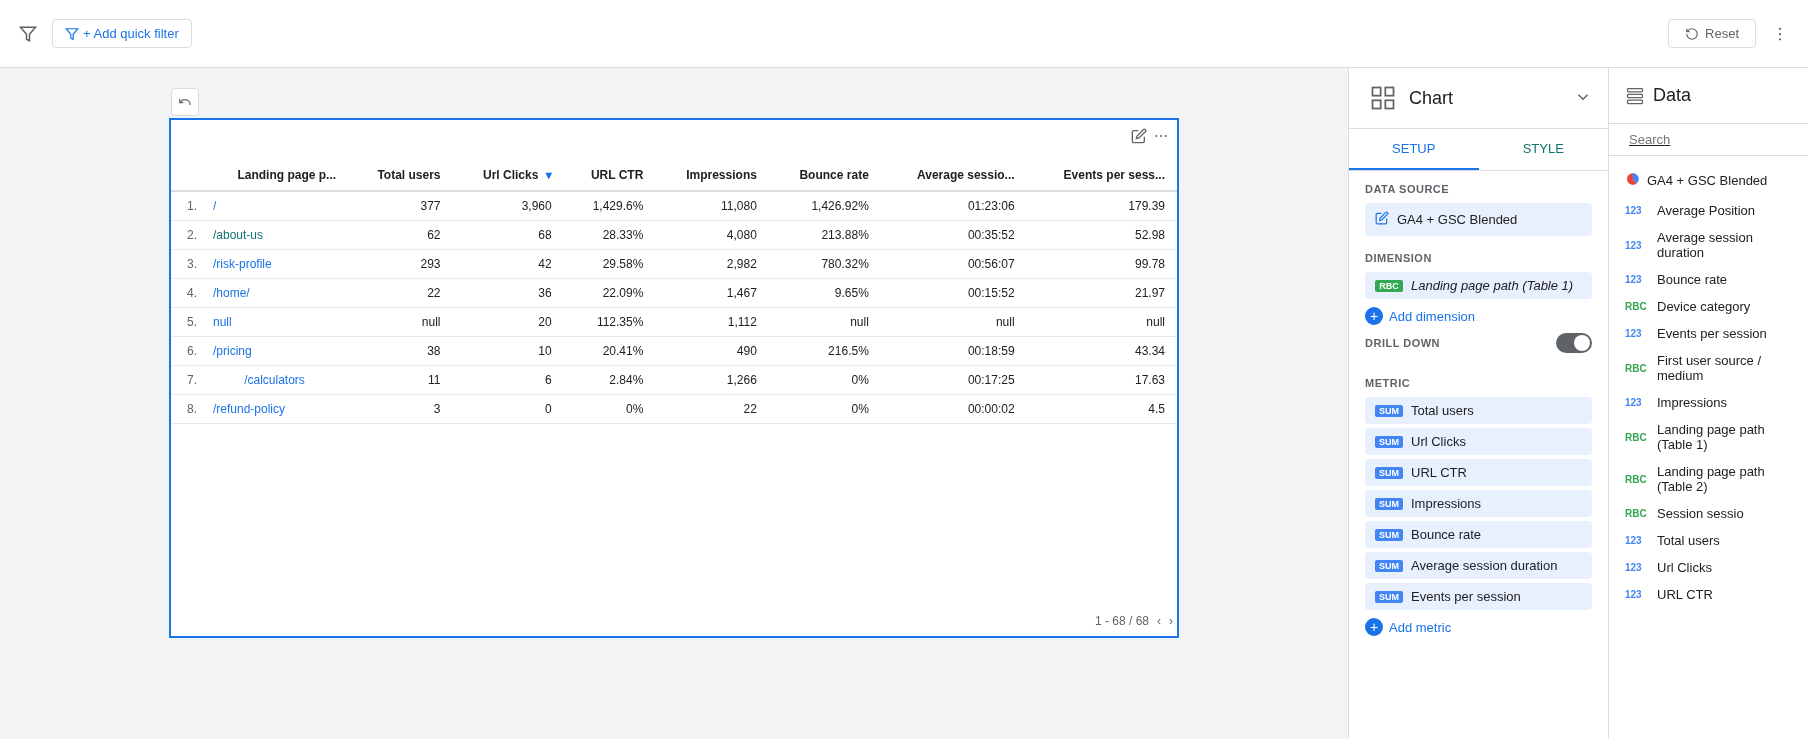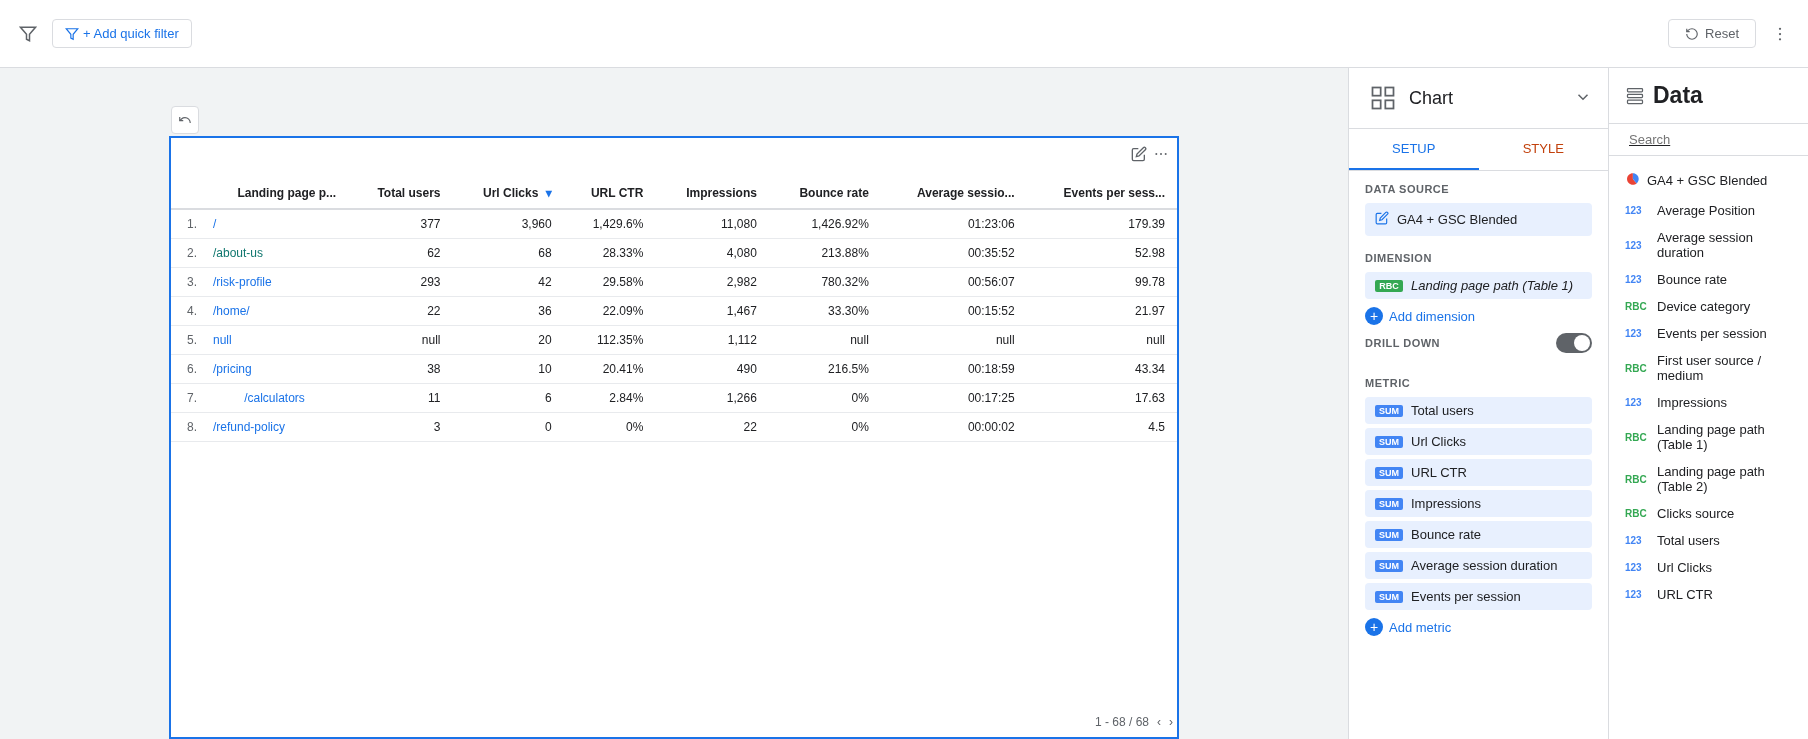--- a/index.html
+++ b/index.html
@@ -39,22 +39,22 @@
     }
 
     
     .canvas-area {
       flex: 1; background: #f1f3f4; overflow: auto; padding: 20px; position: relative;
     }
 
     
     .chart-container {
       background: #fff; border: 2px solid #1a73e8;
-      position: relative; width: 1010px; height: 603px;
-      margin: 48px auto;
+      position: relative; width: 1010px; height: 520px;
+      margin: 30px auto;
     }
     .chart-toolbar {
       position: absolute; top: -32px; left: 0; display: flex; align-items: center; gap: 4px;
     }
     .chart-toolbar-icon {
       width: 28px; height: 28px; display: flex; align-items: center; justify-content: center;
       background: #fff; border: 1px solid #dadce0; border-radius: 4px; cursor: pointer; color: #5f6368;
     }
     .chart-top-right {
       position: absolute; top: 8px; right: 8px;
@@ -105,21 +105,21 @@
       width: 36px; height: 36px;
     }
     .panel-title { font-size: 18px; font-weight: 500; flex: 1; }
     .panel-chevron { color: #5f6368; cursor: pointer; }
 
     .panel-tabs {
       display: flex; border-bottom: 1px solid #dadce0;
     }
     .panel-tab {
       flex: 1; text-align: center; padding: 12px 0;
-      font-size: 13px; font-weight: 500; cursor: pointer; color: #c2410c;
+      font-size: 13px; font-weight: 500; cursor: pointer; color: #0f766e;
       border-bottom: 2px solid transparent;
     }
     .panel-tab.active { color: #1a73e8; border-bottom-color: #1a73e8; }
 
     .panel-body { flex: 1; overflow-y: auto; padding: 12px 16px; }
 
     .section-label {
       font-size: 11px; font-weight: 600; color: #5f6368;
       margin-bottom: 8px; margin-top: 12px; text-transform: uppercase; letter-spacing: 0.5px;
     }
@@ -176,21 +176,21 @@
 
     
     .data-panel {
       width: 200px; background: #fff; border-left: 1px solid #dadce0;
       display: flex; flex-direction: column;
     }
     .data-panel-header {
       display: flex; align-items: center; padding: 16px 16px;
       border-bottom: 1px solid #dadce0; gap: 8px; height: 56px;
     }
-    .data-panel-title { font-size: 23px; font-weight: 700; }
+    .data-panel-title { font-size: 18px; font-weight: 400; }
 
     .data-search {
       display: flex; align-items: center; gap: 8px;
       padding: 8px 12px; border-bottom: 1px solid #dadce0; text-decoration: underline;
     }
     .data-search input {
       border: none; outline: none; font-size: 13px; flex: 1; color: #202124;
       background: transparent;
     }
 
@@ -326,21 +326,21 @@
       <td>00:56:07</td>
       <td>99.78</td>
     </tr>
             <tr>
       <td class="row-num">4.</td>
       <td style="text-align:left;color:#1a73e8;cursor:pointer;">/home/</td>
       <td>22</td>
       <td>36</td>
       <td>22.09%</td>
       <td>1,467</td>
-      <td>33.30%</td>
+      <td>9.65%</td>
       <td>00:15:52</td>
       <td>21.97</td>
     </tr>
             <tr>
       <td class="row-num">5.</td>
       <td style="text-align:left;color:#1a73e8;cursor:pointer;">null</td>
       <td>null</td>
       <td>20</td>
       <td>112.35%</td>
       <td>1,112</td>
@@ -540,21 +540,21 @@
           <div class="data-item">
             <span class="badge-rbc">RBC</span>
             <span>Landing page path (Table 1)</span>
           </div>
           <div class="data-item">
             <span class="badge-rbc">RBC</span>
             <span>Landing page path (Table 2)</span>
           </div>
           <div class="data-item">
             <span class="badge-rbc">RBC</span>
-            <span>Clicks source</span>
+            <span>Session sessio</span>
           </div>
           <div class="data-item">
             <span class="badge-123">123</span>
             <span>Total users</span>
           </div>
           <div class="data-item">
             <span class="badge-123">123</span>
             <span>Url Clicks</span>
           </div>
           <div class="data-item">

